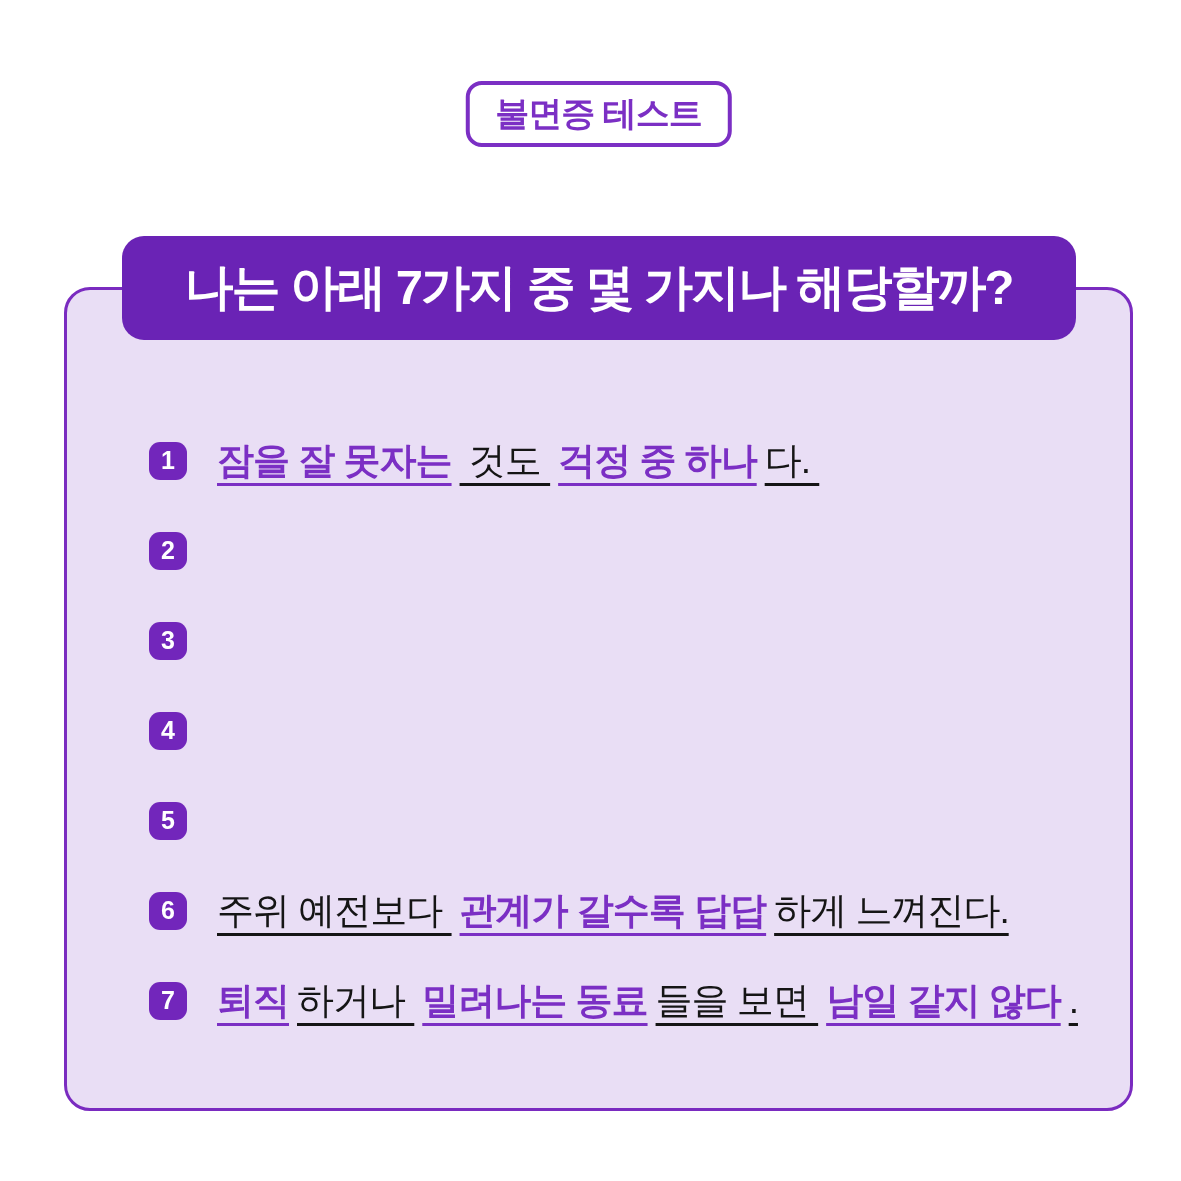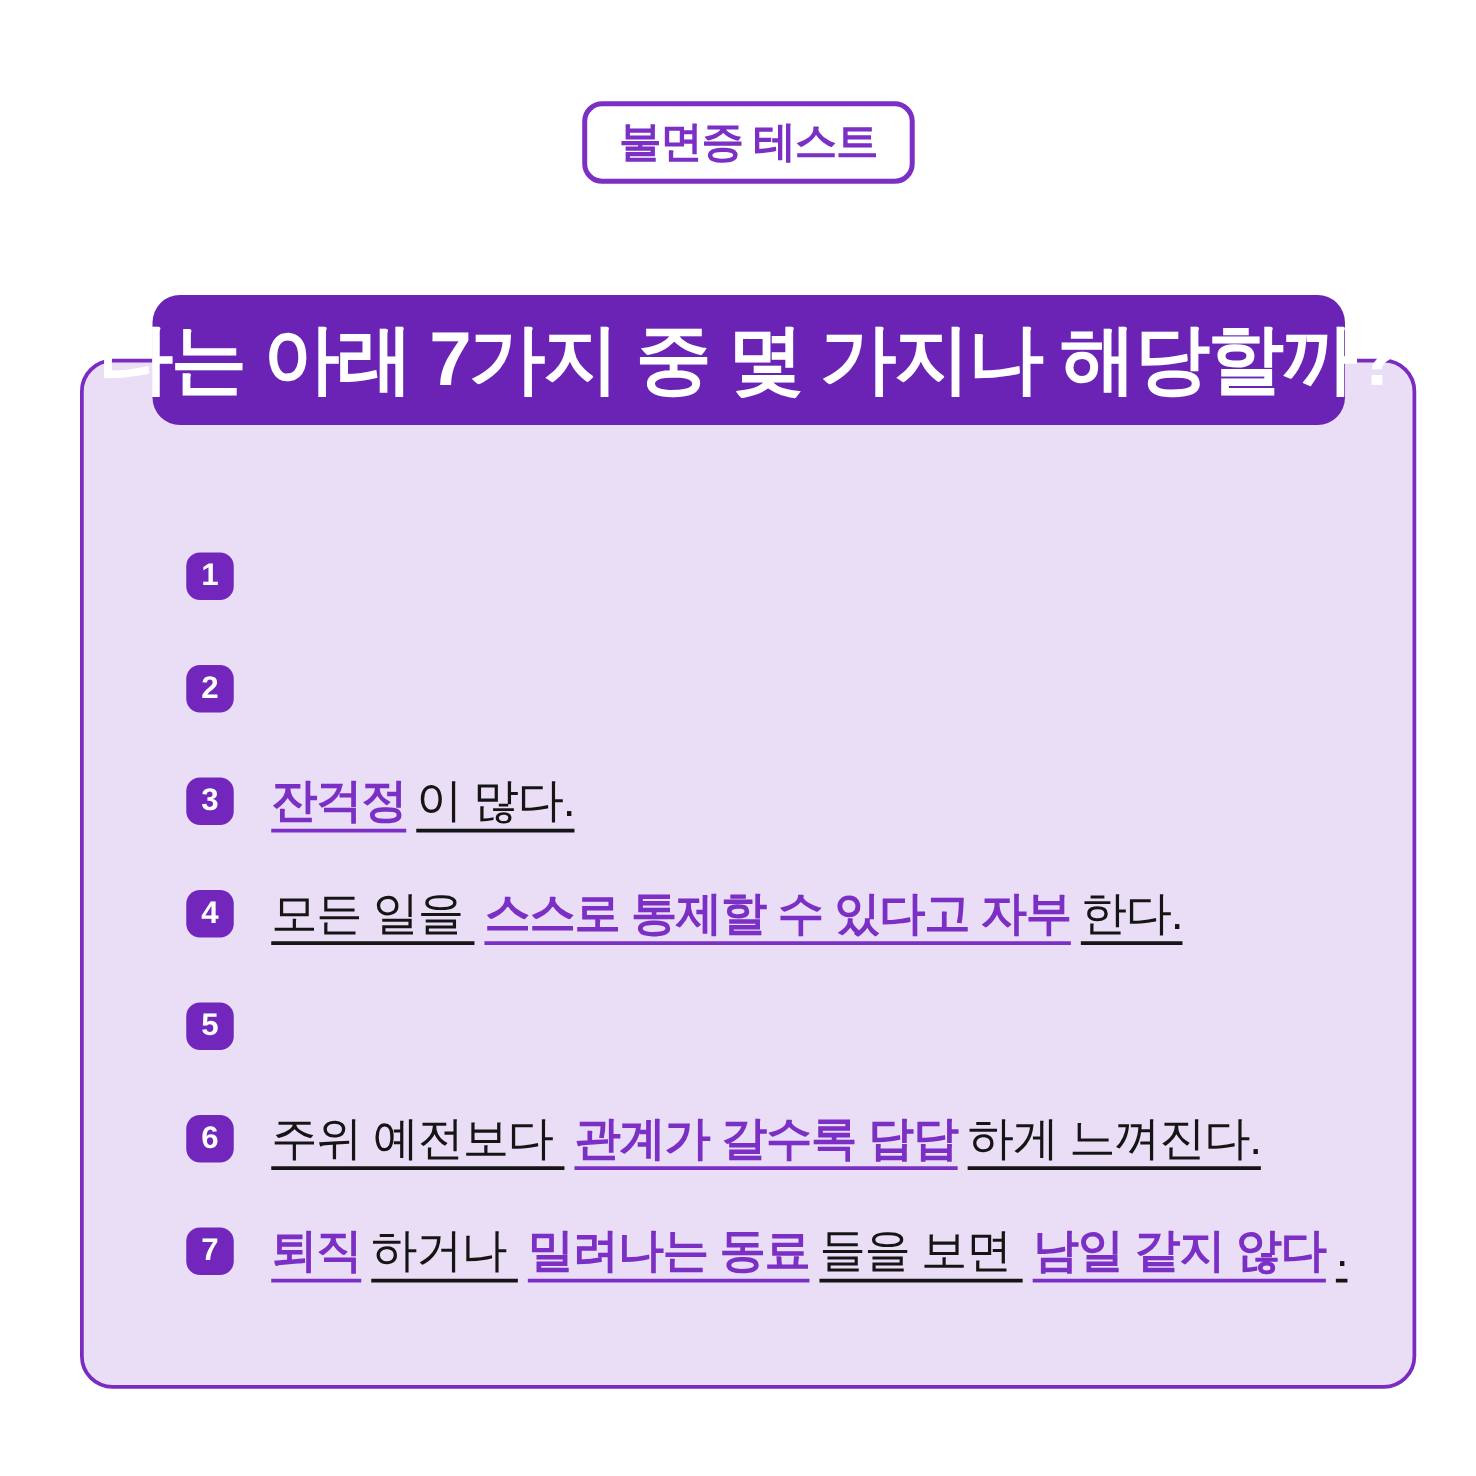--- a/index.html
+++ b/index.html
@@ -39,21 +39,21 @@
   }
   
   .header-bar{
     position:absolute;
     top:228px;left:50%;transform:translateX(-50%);
     width:954px;height:104px;
     background:var(--header-bg);
     border-radius:22px;
     display:flex;align-items:center;justify-content:center;
     color:#ffffff;
-    font-size:61px;font-weight:bold;
+    font-size:49px;font-weight:bold;
     letter-spacing:-2px;
     white-space:nowrap;
     z-index:2;
   }
   
   .panel{
     position:absolute;
     top:279px;left:56px;
     width:1069px;height:824px;
     background:var(--panel-bg);
@@ -107,34 +107,33 @@
   <div class="top-badge">불면증 테스트</div>
 
   <div class="header-bar">
     <span>나는 아래 7가지 중 몇 가지나 해당할까?</span>
   </div>
 
   <div class="panel">
     <div class="items">
   <div class="item">
     <span class="num">1</span>
+    <span class="txt"><span class="seg accent">잠을 잘 못자는</span><span class="seg"> 것도 </span><span class="seg accent">걱정 중 하나</span><span class="seg">다. </span></span>
   </div>
 
   <div class="item">
     <span class="num">2</span>
   </div>
 
   <div class="item">
     <span class="num">3</span>
-    <span class="txt"><span class="seg accent">잔걱정</span><span class="seg">이 많다.</span></span>
   </div>
 
   <div class="item">
     <span class="num">4</span>
-    <span class="txt"><span class="seg">모든 일을 </span><span class="seg accent">스스로 통제할 수 있다고 자부</span><span class="seg">한다.</span></span>
   </div>
 
   <div class="item indent">
     <span class="num">5</span>
   </div>
 
   <div class="item">
     <span class="num">6</span>
     <span class="txt"><span class="seg">주위 예전보다 </span><span class="seg accent">관계가 갈수록 답답</span><span class="seg">하게 느껴진다.</span></span>
   </div>

